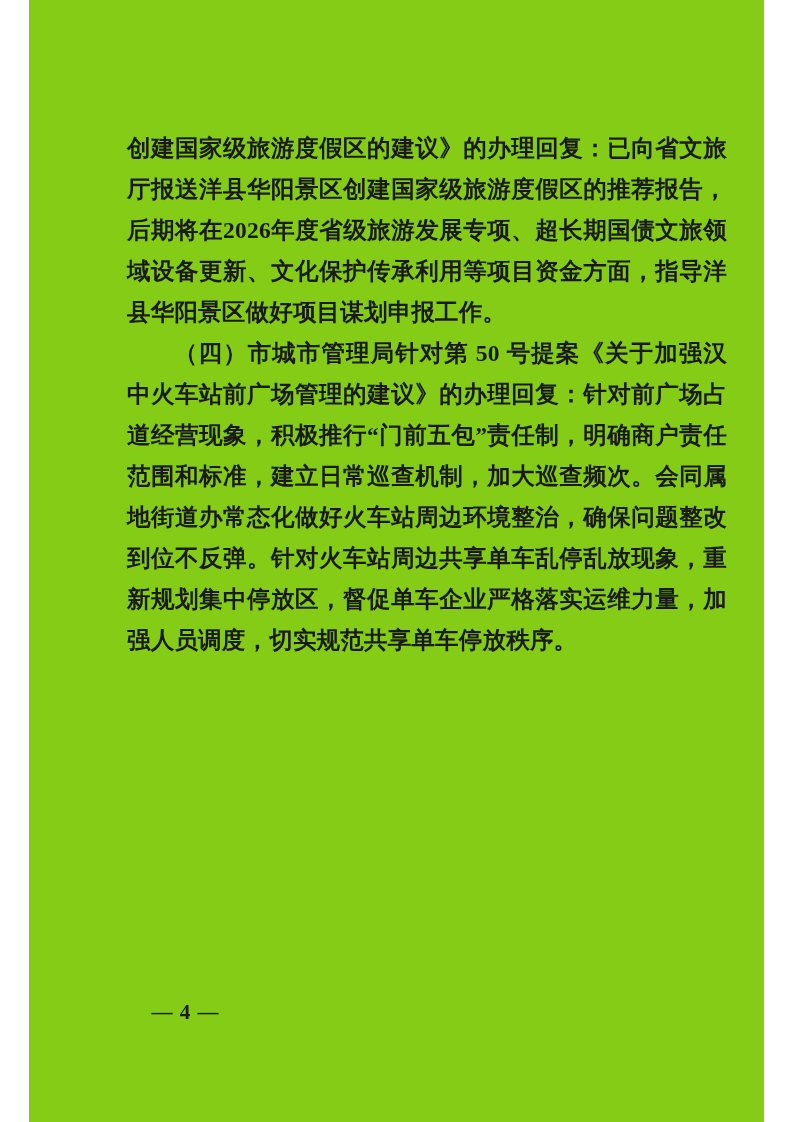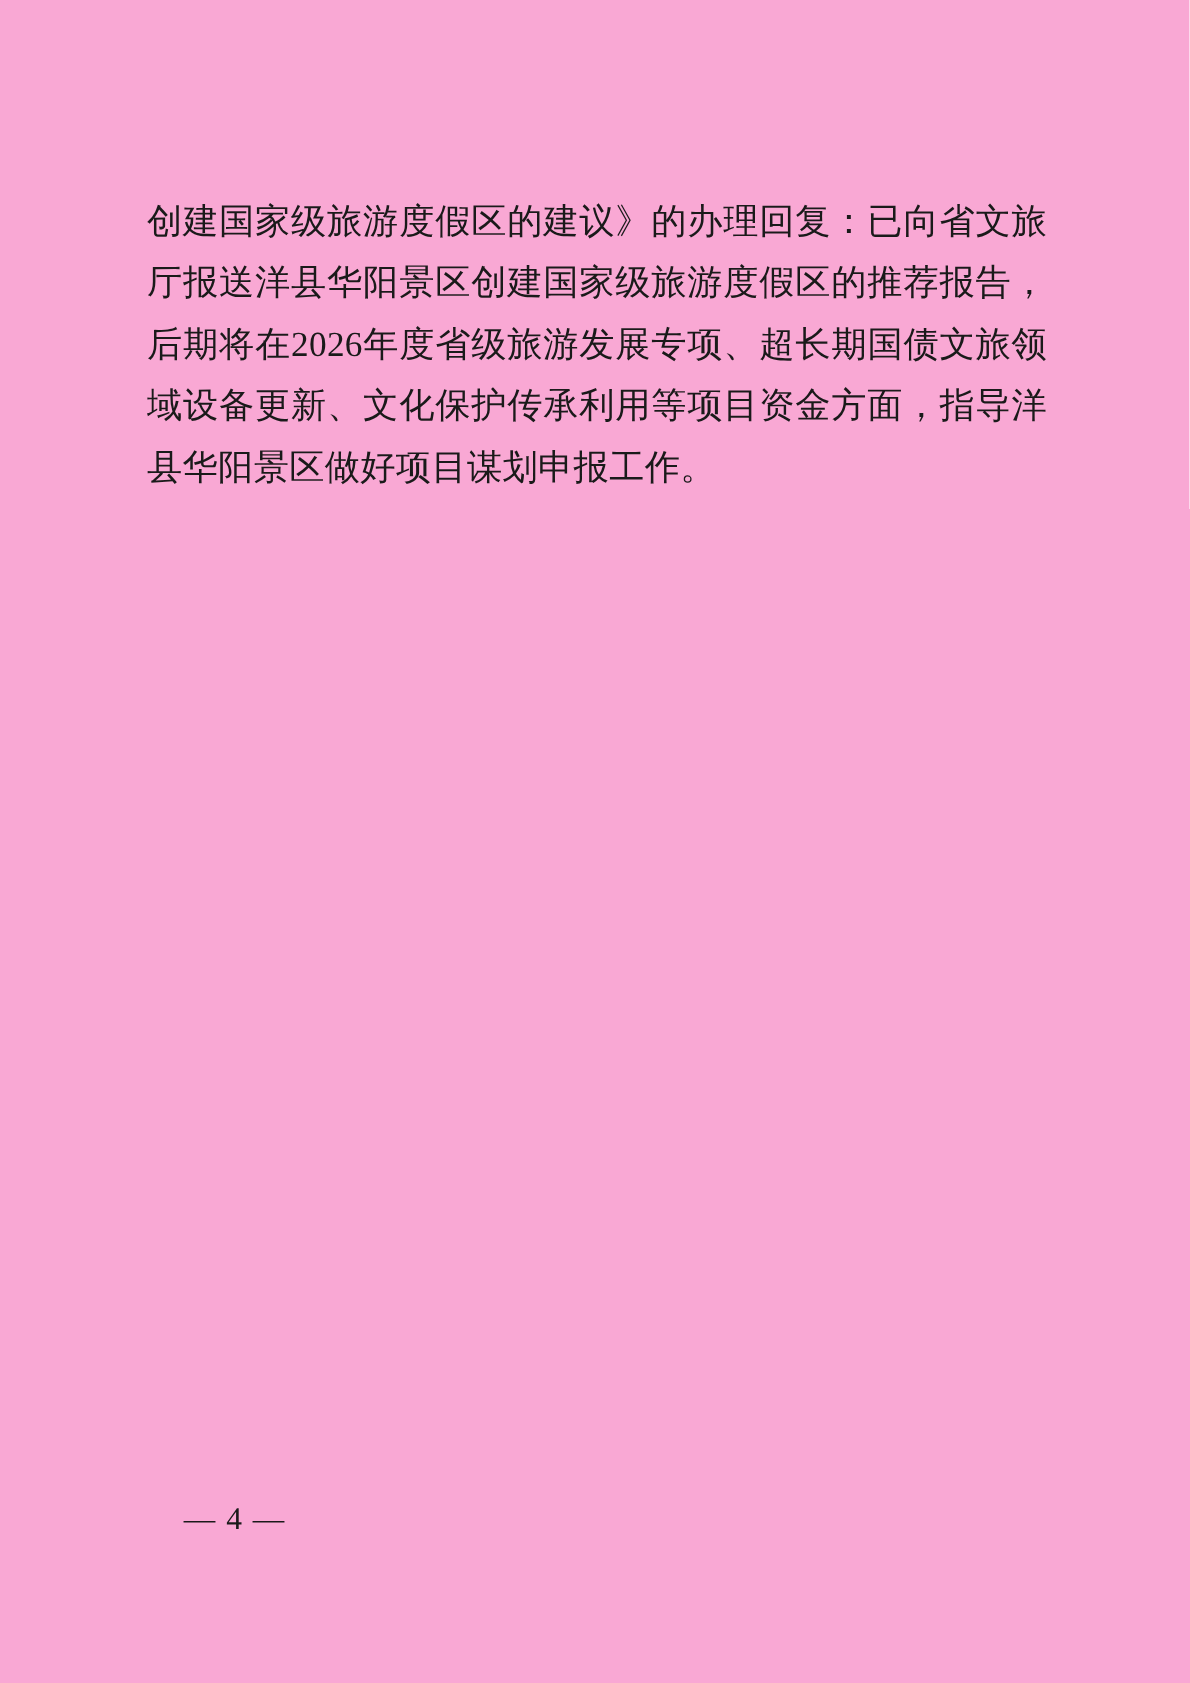--- a/index.html
+++ b/index.html
@@ -2,26 +2,27 @@
 <html lang="zh"><head>
 <meta charset="utf-8">
 <style>
   html, body {
     margin: 0;
     padding: 0;
     background: #ffffff;
   }
   .page {
     position: relative;
-    width: 793px;
+    width: 735px;
     height: 1122px;
-    background: #f9a8d4;
+    background: #84cc16;
     margin: 0 auto;
     overflow: hidden;
     font-family: "Liberation Serif", "DejaVu Serif", serif;
+    font-weight: bold;
   }
   .content {
     position: absolute;
     left: 98px;
     top: 128px;
     width: 600px;
   }
   .para {
     font-size: 23.5px;
     line-height: 41px;
@@ -52,17 +53,18 @@
     font-family: "Liberation Serif", "DejaVu Serif", serif;
     letter-spacing: 1px;
   }
 </style>
 </head>
 <body>
 
 <div class="page">
   <div class="content">
     <p class="para">创建国家级旅游度假区的建议》的办理回复：已向省文旅厅报送洋县华阳景区创建国家级旅游度假区的推荐报告，后期将在2026年度省级旅游发展专项、超长期国债文旅领域设备更新、文化保护传承利用等项目资金方面，指导洋县华阳景区做好项目谋划申报工作。</p>
+    <p class="para indent">（四）市城市管理局针对第 50 号提案《关于加强汉中火车站前广场管理的建议》的办理回复：针对前广场占道经营现象，积极推行“门前五包”责任制，明确商户责任范围和标准，建立日常巡查机制，加大巡查频次。会同属地街道办常态化做好火车站周边环境整治，确保问题整改到位不反弹。针对火车站周边共享单车乱停乱放现象，重新规划集中停放区，督促单车企业严格落实运维力量，加强人员调度，切实规范共享单车停放秩序。</p>
   </div>
   <div class="footer">
     <span class="pagenum">— 4 —</span>
   </div>
 </div>
 
 </body></html>

